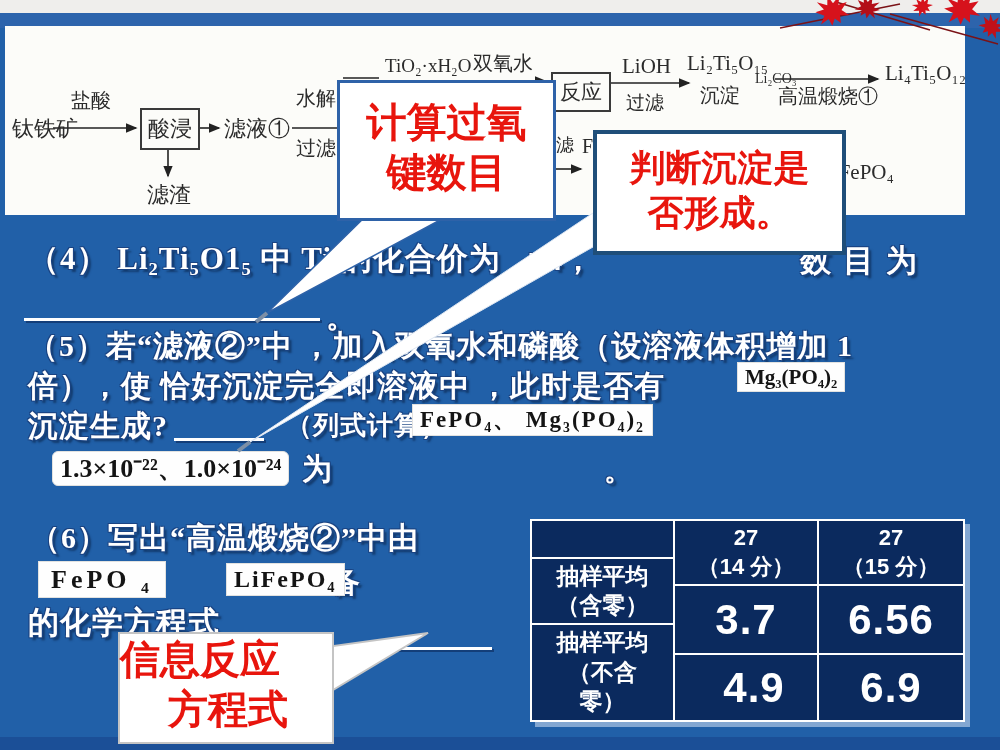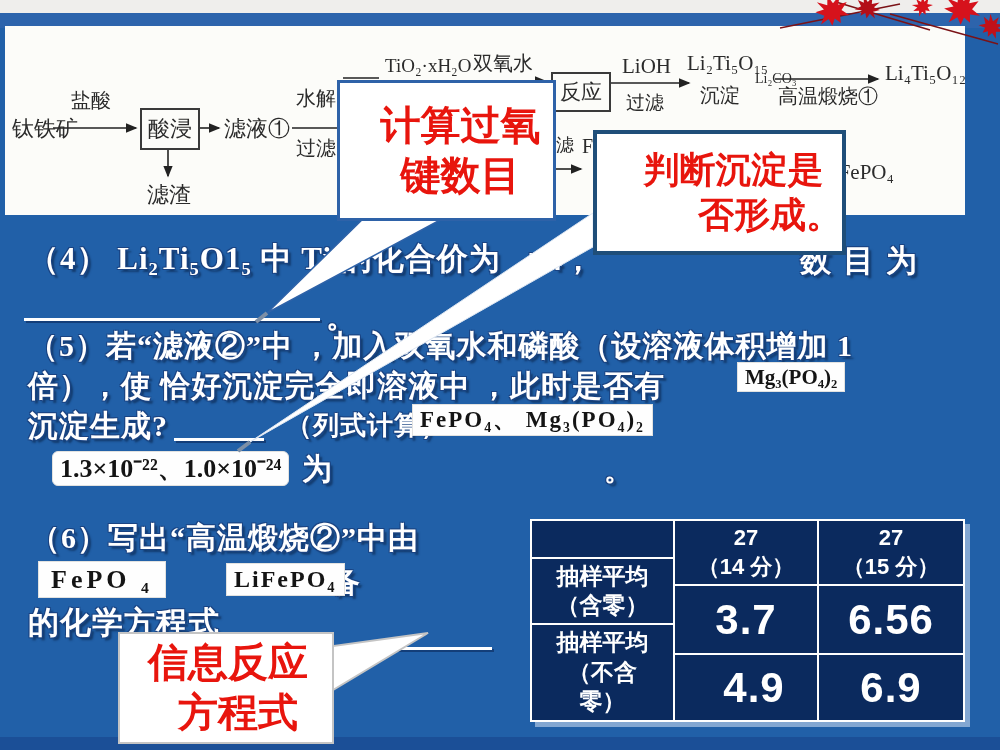--- a/index.html
+++ b/index.html
@@ -25,21 +25,21 @@
   .uline{position:absolute;height:3px;background:#ffffff;z-index:4;
          box-shadow:2px 2px 0 rgba(10,40,90,.6);}
   
   .wbox{position:absolute;background:#fefefe;color:#141414;z-index:5;
         font-family:"Liberation Serif",serif;font-weight:600;white-space:nowrap;
         padding:3px 7px;border:1px solid #e2e2e0;line-height:1.05;}
   
   .callout{position:absolute;background:#ffffff;z-index:7;
            display:flex;flex-direction:column;justify-content:center;}
   .callout .cl{color:#e8150d;font-weight:bold;text-align:center;line-height:1.25;
-               font-family:Liberation Serif, serif;white-space:nowrap;margin-left:28px;}
+               font-family:Liberation Mono, monospace;white-space:nowrap;}
   .ptr{position:absolute;left:0;top:0;z-index:6;pointer-events:none;}
   
   .table{position:absolute;left:530px;top:519px;width:435px;height:203px;
          background:#0b2a5e;border:2px solid #ffffff;box-sizing:border-box;z-index:4;
          box-shadow:5px 5px 0 rgba(214,226,244,.55);}
   .gl{position:absolute;background:#ffffff;}
   .tc{position:absolute;display:flex;flex-direction:column;align-items:center;
       justify-content:center;color:#ffffff;font-weight:bold;text-align:center;}
   .tc .ln{display:block;line-height:1.28;}
   .val{font-size:42px;letter-spacing:1px;}
@@ -147,25 +147,25 @@
   <line x1="250" y1="442" x2="238" y2="451" stroke="#7d8fa6" stroke-width="4"></line>
   <polygon points="333,646 333,690 428,633" fill="#ffffff" stroke="#c4c4c4" stroke-width="2"></polygon>
 </svg>
 
 <div class="callout" style="left:337px;top:80px;width:213px;height:135px;border:3px solid #2e62a8;">
   <span class="cl" style="font-size:40px;">计算过氧</span>
   <span class="cl" style="font-size:40px;">键数目</span>
 </div>
 <div class="callout" style="left:593px;top:130px;width:245px;height:117px;border:4px solid #1f4e79;">
   <span class="cl" style="font-size:36px;">判断沉淀是</span>
-  <span class="cl" style="font-size:36px;text-align:right;">否形成。</span>
+  <span class="cl" style="font-size:36px;">否形成。</span>
 </div>
 <div class="callout" style="left:118px;top:632px;width:212px;height:108px;border:2px solid #c4c4c4;">
   <span class="cl" style="font-size:40px;text-align:left;">信息反应</span>
-  <span class="cl" style="font-size:40px;text-align:left;padding-left:30px;">方程式</span>
+  <span class="cl" style="font-size:40px;text-align:left;padding-left:48px;">方程式</span>
 </div>
 
 <div class="table">
 
   <div class="gl" style="left:141px;top:0;width:2px;height:199px;"></div>
   <div class="gl" style="left:285px;top:0;width:2px;height:199px;"></div>
   <div class="gl" style="left:0;top:36px;width:141px;height:2px;"></div>
   <div class="gl" style="left:0;top:102px;width:141px;height:2px;"></div>
   <div class="gl" style="left:143px;top:63px;width:288px;height:2px;"></div>
   <div class="gl" style="left:143px;top:132px;width:288px;height:2px;"></div>

